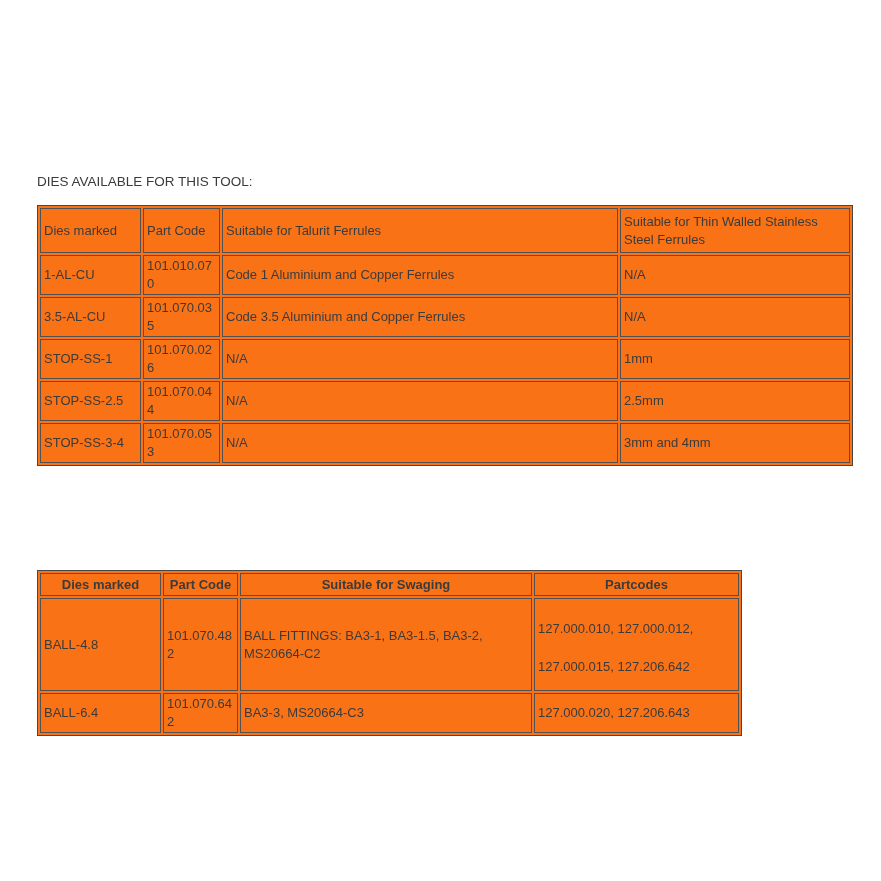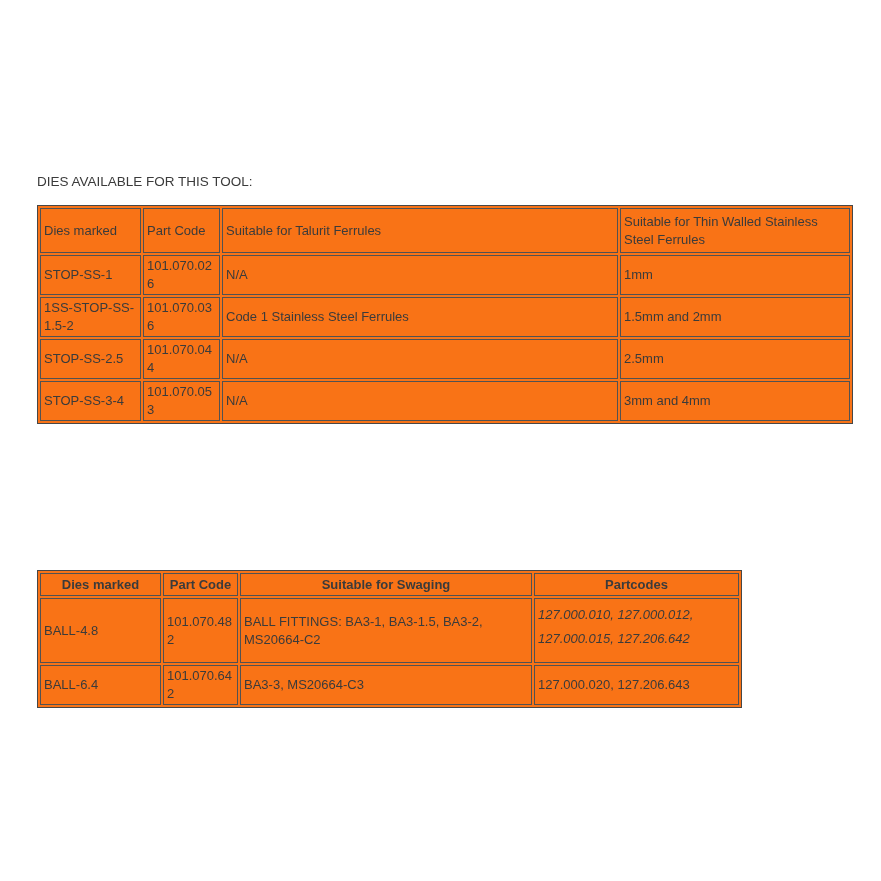--- a/index.html
+++ b/index.html
@@ -61,21 +61,21 @@
   }
   #swaging-table col.c1 { width: 121px; }
   #swaging-table col.c2 { width: 75px; }
   #swaging-table col.c3 { width: 292px; }
   #swaging-table col.c4 { width: 205px; }
   #swaging-table thead th {
     font-weight: bold;
     text-align: center;
     height: 23px;
   }
-  .para { margin: 6px 0; font-style: italic; }
+  .para { margin: 20px 0; }
   .para:last-child { margin-bottom: 13px; }
 </style>
 </head>
 <body>
 
 <div class="page-title">DIES AVAILABLE FOR THIS TOOL:</div>
 
 <table id="dies-table">
   <colgroup>
     <col class="c1">
@@ -86,30 +86,36 @@
   <thead>
     <tr>
       <th>Dies marked</th>
       <th>Part Code</th>
       <th>Suitable for Talurit Ferrules</th>
       <th>Suitable for Thin Walled Stainless Steel Ferrules</th>
     </tr>
   </thead>
   <tbody>
       <tr>
+        <td>1-AL-CU</td>
+        <td>101.010.070</td>
+        <td>Code 1 Aluminium and Copper Ferrules</td>
+        <td>N/A</td>
+      </tr>
+      <tr>
+        <td>3.5-AL-CU</td>
+        <td>101.070.035</td>
+        <td>Code 3.5 Aluminium and Copper Ferrules</td>
+        <td>N/A</td>
+      </tr>
+      <tr>
         <td>STOP-SS-1</td>
         <td>101.070.026</td>
         <td>N/A</td>
         <td>1mm</td>
-      </tr>
-      <tr>
-        <td>1SS-STOP-SS-1.5-2</td>
-        <td>101.070.036</td>
-        <td>Code 1 Stainless Steel Ferrules</td>
-        <td>1.5mm and 2mm</td>
       </tr>
       <tr>
         <td>STOP-SS-2.5</td>
         <td>101.070.044</td>
         <td>N/A</td>
         <td>2.5mm</td>
       </tr>
       <tr>
         <td>STOP-SS-3-4</td>
         <td>101.070.053</td>

